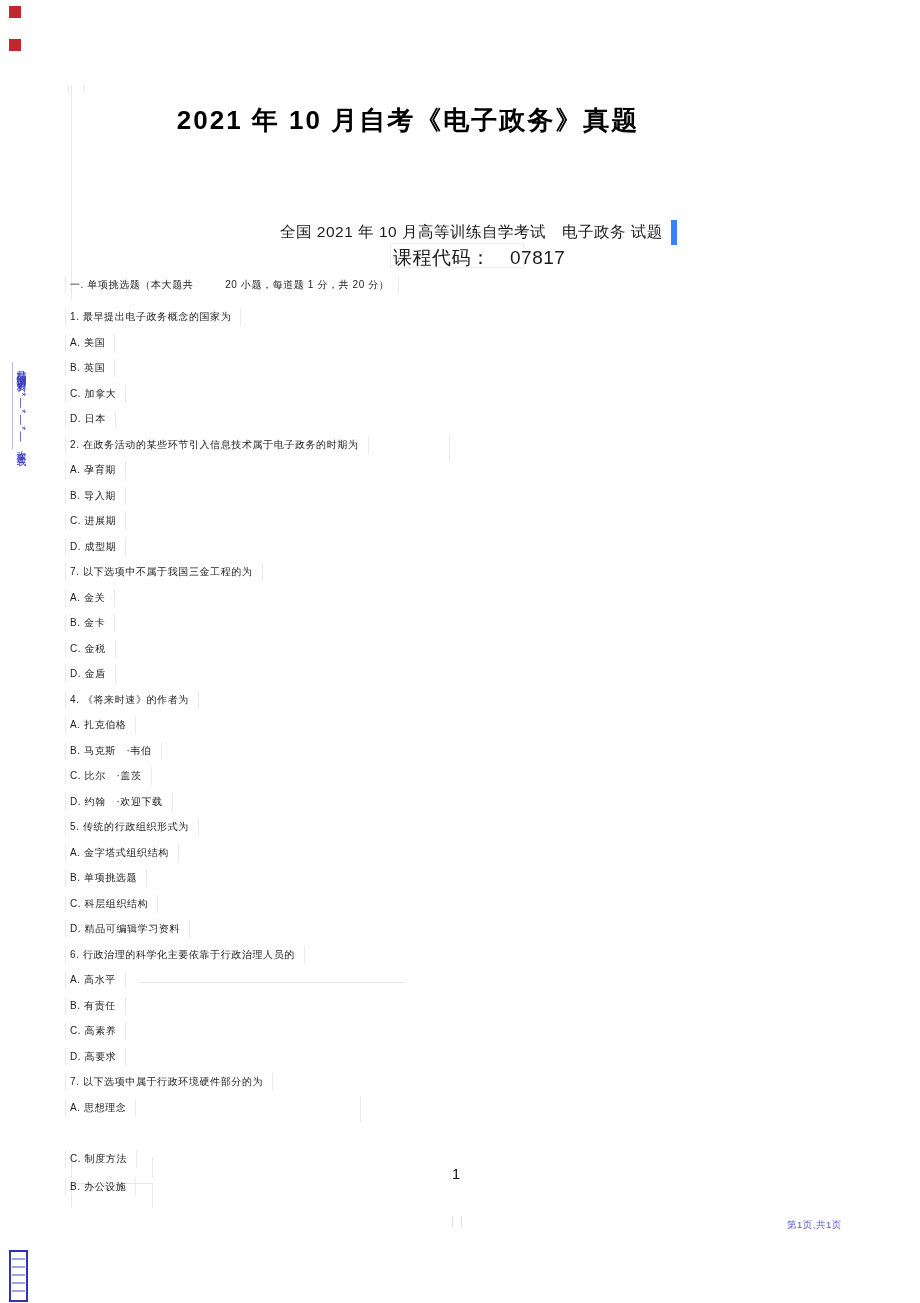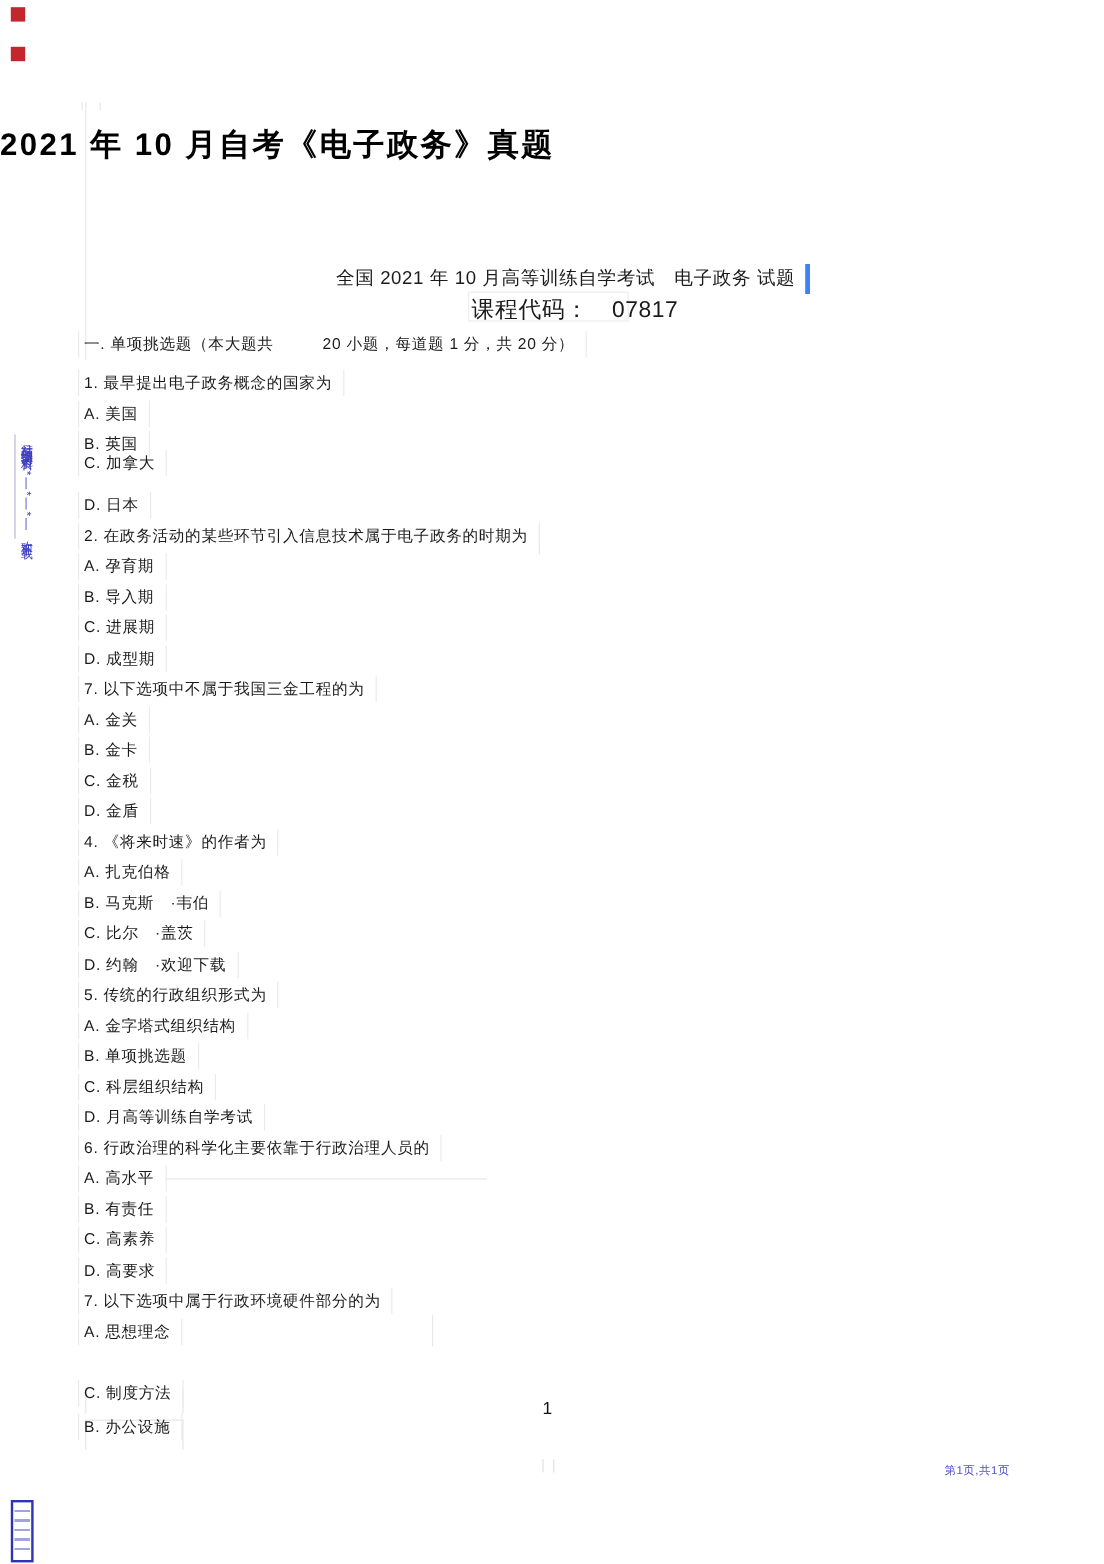--- a/index.html
+++ b/index.html
@@ -2,28 +2,28 @@
 <html><head>
 <meta charset="utf-8">
 <style>
   html,body{margin:0;padding:0;}
   body{
     width:920px;height:1303px;position:relative;background:#ffffff;
     font-family:"Liberation Sans","DejaVu Sans",sans-serif;color:#1b1b1b;
     overflow:hidden;
   }
   .title{
-    position:absolute;top:103px;left:0;width:816px;text-align:left;
+    position:absolute;top:103px;left:0;width:816px;text-align:center;
     font-size:26px;font-weight:bold;letter-spacing:2px;color:#000;white-space:pre;
   }
   .sub1{position:absolute;top:220px;left:278px;font-size:15.5px;letter-spacing:.5px;white-space:pre;}
-  .sub1>span{border-right:4px solid #3b82f6;padding:2px 8px 2px 2px;display:inline-block;}
+  .sub1>span{border-right:6px solid #3b82f6;padding:2px 8px 2px 2px;display:inline-block;}
   .sub2{position:absolute;top:245px;left:393px;font-size:19px;letter-spacing:.5px;white-space:pre;}
   .codebox{position:absolute;left:390px;top:243px;width:132px;height:23px;border:1px solid #ededed;}
-  .line{position:absolute;left:65px;font-size:13px;letter-spacing:.6px;white-space:pre;}
+  .line{position:absolute;left:65px;font-size:10px;letter-spacing:.6px;white-space:pre;}
   .line>span{
     display:inline-block;border-left:1px solid #ebebeb;border-right:1px solid #ebebeb;
     padding:2px 9px 2px 4px;
   }
   .vline{position:absolute;border-left:1px solid #e8e8e8;width:0;}
   .hline{position:absolute;border-top:1px solid #e8e8e8;height:0;}
   .box-open{position:absolute;border-left:1px solid #e7e7e7;border-right:1px solid #e7e7e7;}
   .box-top{position:absolute;border:1px solid #e7e7e7;border-bottom:none;}
   .sidebar{
     position:absolute;left:12px;top:362px;
@@ -62,21 +62,21 @@
 
 <div class="title">2021 年 10 月自考《电子政务》真题</div>
 <div class="sub1"><span>全国 2021 年 10 月高等训练自学考试　电子政务 试题</span></div>
 <div class="sub2"><span>课程代码：</span><span>　</span><span>07817</span></div>
 
 <div class="line" style="top:276px"><span>一. 单项挑选题（本大题共　　　20 小题，每道题 1 分，共 20 分）</span></div>
 
 <div class="line" style="top:308px"><span>1. 最早提出电子政务概念的国家为</span></div>
 <div class="line" style="top:334px"><span>A. 美国</span></div>
 <div class="line" style="top:359px"><span>B. 英国</span></div>
-<div class="line" style="top:375px"><span>C. 加拿大</span></div>
+<div class="line" style="top:385px"><span>C. 加拿大</span></div>
 <div class="line" style="top:410px"><span>D. 日本</span></div>
 
 <div class="line" style="top:436px"><span>2. 在政务活动的某些环节引入信息技术属于电子政务的时期为</span></div>
 <div class="line" style="top:461px"><span>A. 孕育期</span></div>
 <div class="line" style="top:487px"><span>B. 导入期</span></div>
 <div class="line" style="top:512px"><span>C. 进展期</span></div>
 <div class="line" style="top:538px"><span>D. 成型期</span></div>
 
 <div class="line" style="top:563px"><span>7. 以下选项中不属于我国三金工程的为</span></div>
 <div class="line" style="top:589px"><span>A. 金关</span></div>
@@ -87,21 +87,21 @@
 <div class="line" style="top:691px"><span>4. 《将来时速》的作者为</span></div>
 <div class="line" style="top:716px"><span>A. 扎克伯格</span></div>
 <div class="line" style="top:742px"><span>B. 马克斯　·韦伯</span></div>
 <div class="line" style="top:767px"><span>C. 比尔　·盖茨</span></div>
 <div class="line" style="top:793px"><span>D. 约翰　·欢迎下载</span></div>
 
 <div class="line" style="top:818px"><span>5. 传统的行政组织形式为</span></div>
 <div class="line" style="top:844px"><span>A. 金字塔式组织结构</span></div>
 <div class="line" style="top:869px"><span>B. 单项挑选题</span></div>
 <div class="line" style="top:895px"><span>C. 科层组织结构</span></div>
-<div class="line" style="top:920px"><span>D. 月高等训练自学考试</span></div>
+<div class="line" style="top:920px"><span>D. 精品可编辑学习资料</span></div>
 
 <div class="line" style="top:946px"><span>6. 行政治理的科学化主要依靠于行政治理人员的</span></div>
 <div class="line" style="top:971px"><span>A. 高水平</span></div>
 <div class="line" style="top:997px"><span>B. 有责任</span></div>
 <div class="line" style="top:1022px"><span>C. 高素养</span></div>
 <div class="line" style="top:1048px"><span>D. 高要求</span></div>
 
 <div class="line" style="top:1073px"><span>7. 以下选项中属于行政环境硬件部分的为</span></div>
 <div class="line" style="top:1099px"><span>A. 思想理念</span></div>
 <div class="line" style="top:1178px"><span>B. 办公设施</span></div>

